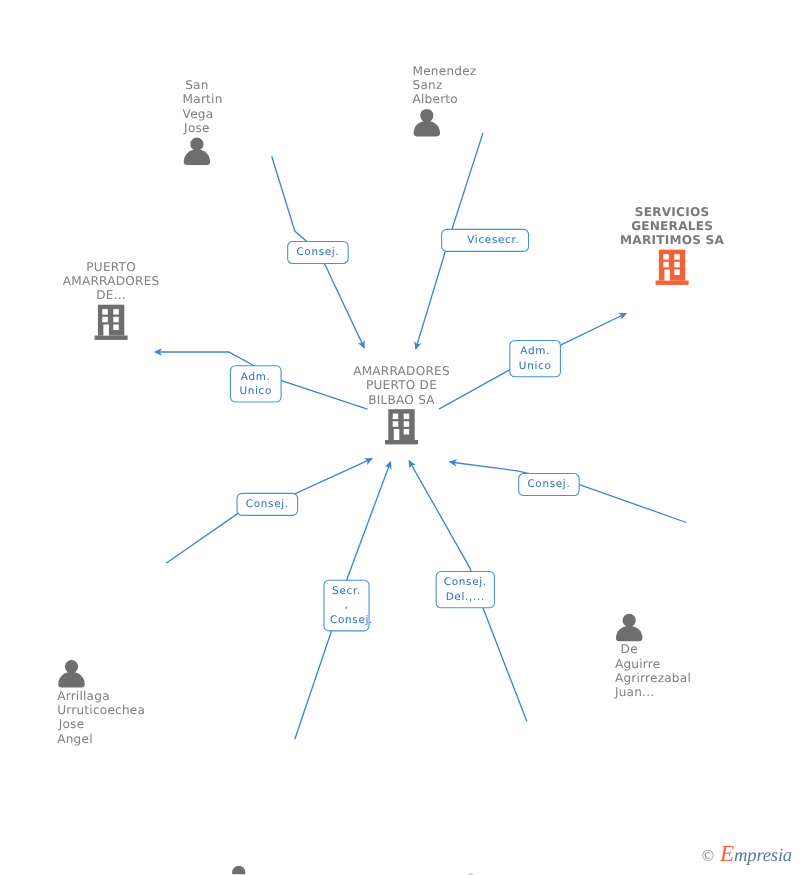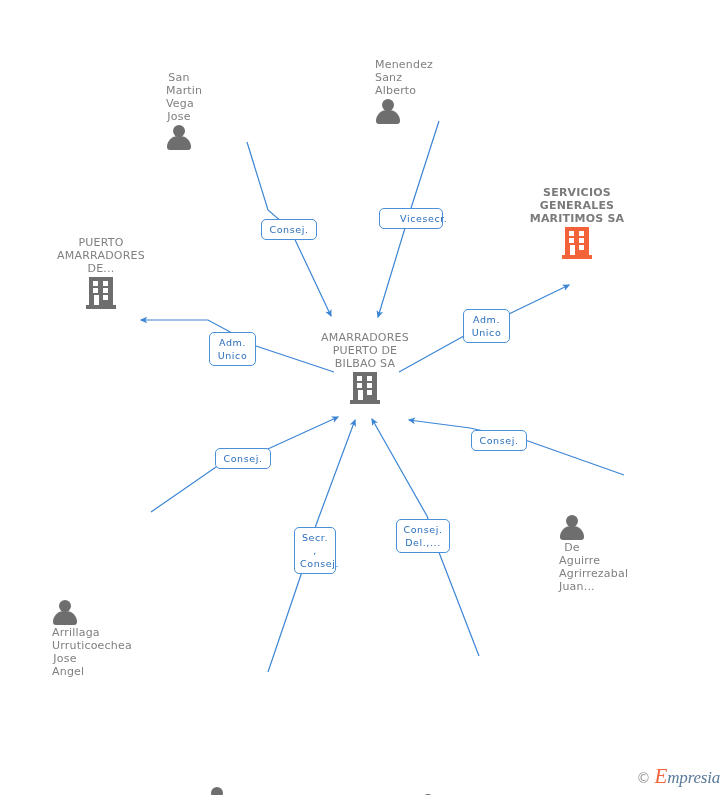--- a/index.html
+++ b/index.html
@@ -192,21 +192,21 @@
       </div>
       <div class="node person above" style="left: 445px; top: 33px;">
         <div class="label">Menendez
 Sanz
 Alberto</div>
         <span class="person glyph">
           <span class="head"></span>
           <span class="body"></span>
         </span>
       </div>
-      <div class="node company focus above" style="left: 577px; top: 186px;">
+      <div class="node company focus above" style="left: 611px; top: 186px;">
         <div class="label">SERVICIOS
 GENERALES
 MARITIMOS SA</div>
         <span class="building glyph orange">
           <span class="tower"></span>
           <span class="base"></span>
           <span class="win" style="left: 7px; top: 4px;"></span>
           <span class="win" style="left: 17px; top: 4px;"></span>
           <span class="win" style="left: 7px; top: 11px;"></span>
           <span class="win" style="left: 17px; top: 11px;"></span>
@@ -237,21 +237,21 @@
           <span class="tower"></span>
           <span class="base"></span>
           <span class="win" style="left: 7px; top: 4px;"></span>
           <span class="win" style="left: 17px; top: 4px;"></span>
           <span class="win" style="left: 7px; top: 11px;"></span>
           <span class="win" style="left: 17px; top: 11px;"></span>
           <span class="win" style="left: 17px; top: 18px;"></span>
           <span class="door"></span>
         </span>
       </div>
-      <div class="node person below" style="left: 629px; top: 464px;">
+      <div class="node person below" style="left: 629px; top: 507px;">
         <span class="person glyph">
           <span class="head"></span>
           <span class="body"></span>
         </span>
         <div class="label">De Aguirre
 Agrirrezabal
 Juan...</div>
       </div>
       <div class="node person below" style="left: 122px; top: 523px;">
         <span class="person glyph">
@@ -268,21 +268,21 @@
         </span>
       </div>
       <div class="node person below" style="left: 485px; top: 665px;">
         <span class="person glyph">
           <span class="head"></span>
         </span>
       </div>
     </div>
   <div id="edge-labels">
       <div class="edge-label" style="left: 261px; top: 219px; width: 56px; min-height: 19px;">Consej.</div>
-      <div class="edge-label" style="left: 379px; top: 208px; width: 64px; min-height: 19px; padding-left: 20px;">Vicesecr.</div>
+      <div class="edge-label" style="left: 401px; top: 208px; width: 80px; min-height: 19px; padding-left: 20px;">Vicesecr.</div>
       <div class="edge-label" style="left: 209px; top: 332px; width: 47px; min-height: 33px;">Adm.
 Unico</div>
       <div class="edge-label" style="left: 463px; top: 309px; width: 47px; min-height: 33px;">Adm.
 Unico</div>
       <div class="edge-label" style="left: 215px; top: 448px; width: 56px; min-height: 19px;">Consej.</div>
       <div class="edge-label" style="left: 471px; top: 430px; width: 56px; min-height: 19px;">Consej.</div>
       <div class="edge-label" style="left: 294px; top: 527px; width: 42px; min-height: 33px;">Secr. ,
 Consej.</div>
       <div class="edge-label" style="left: 396px; top: 519px; width: 54px; min-height: 33px;">Consej.
 Del.,...</div>

